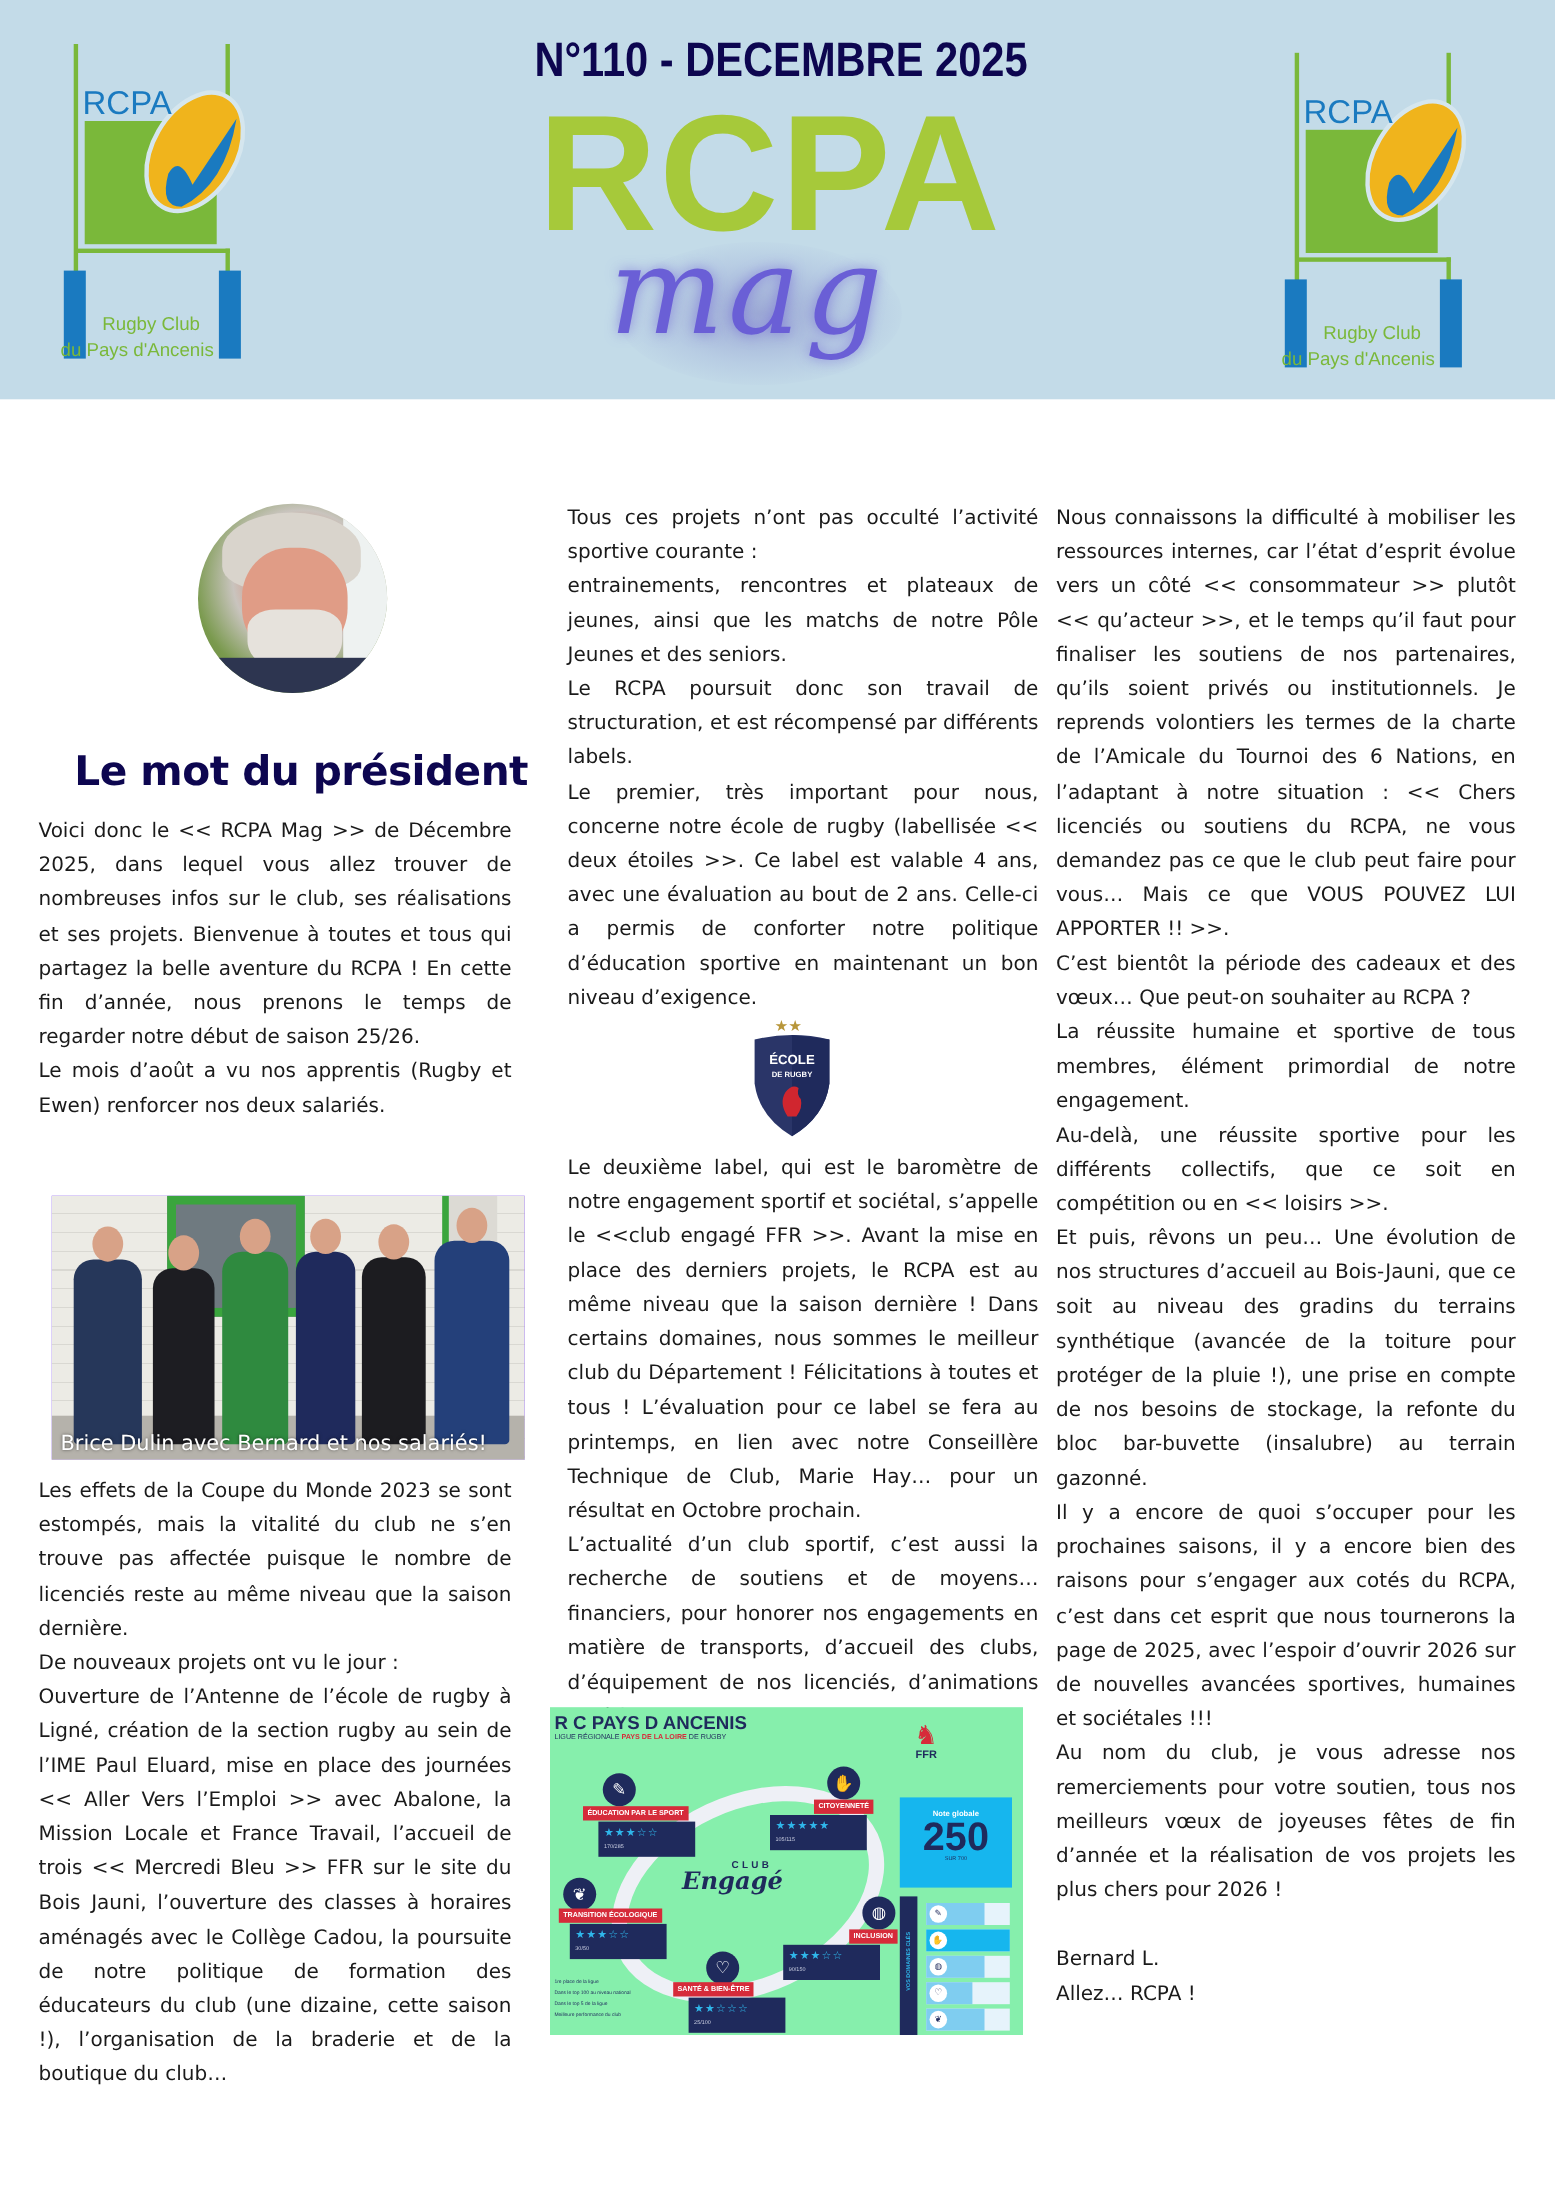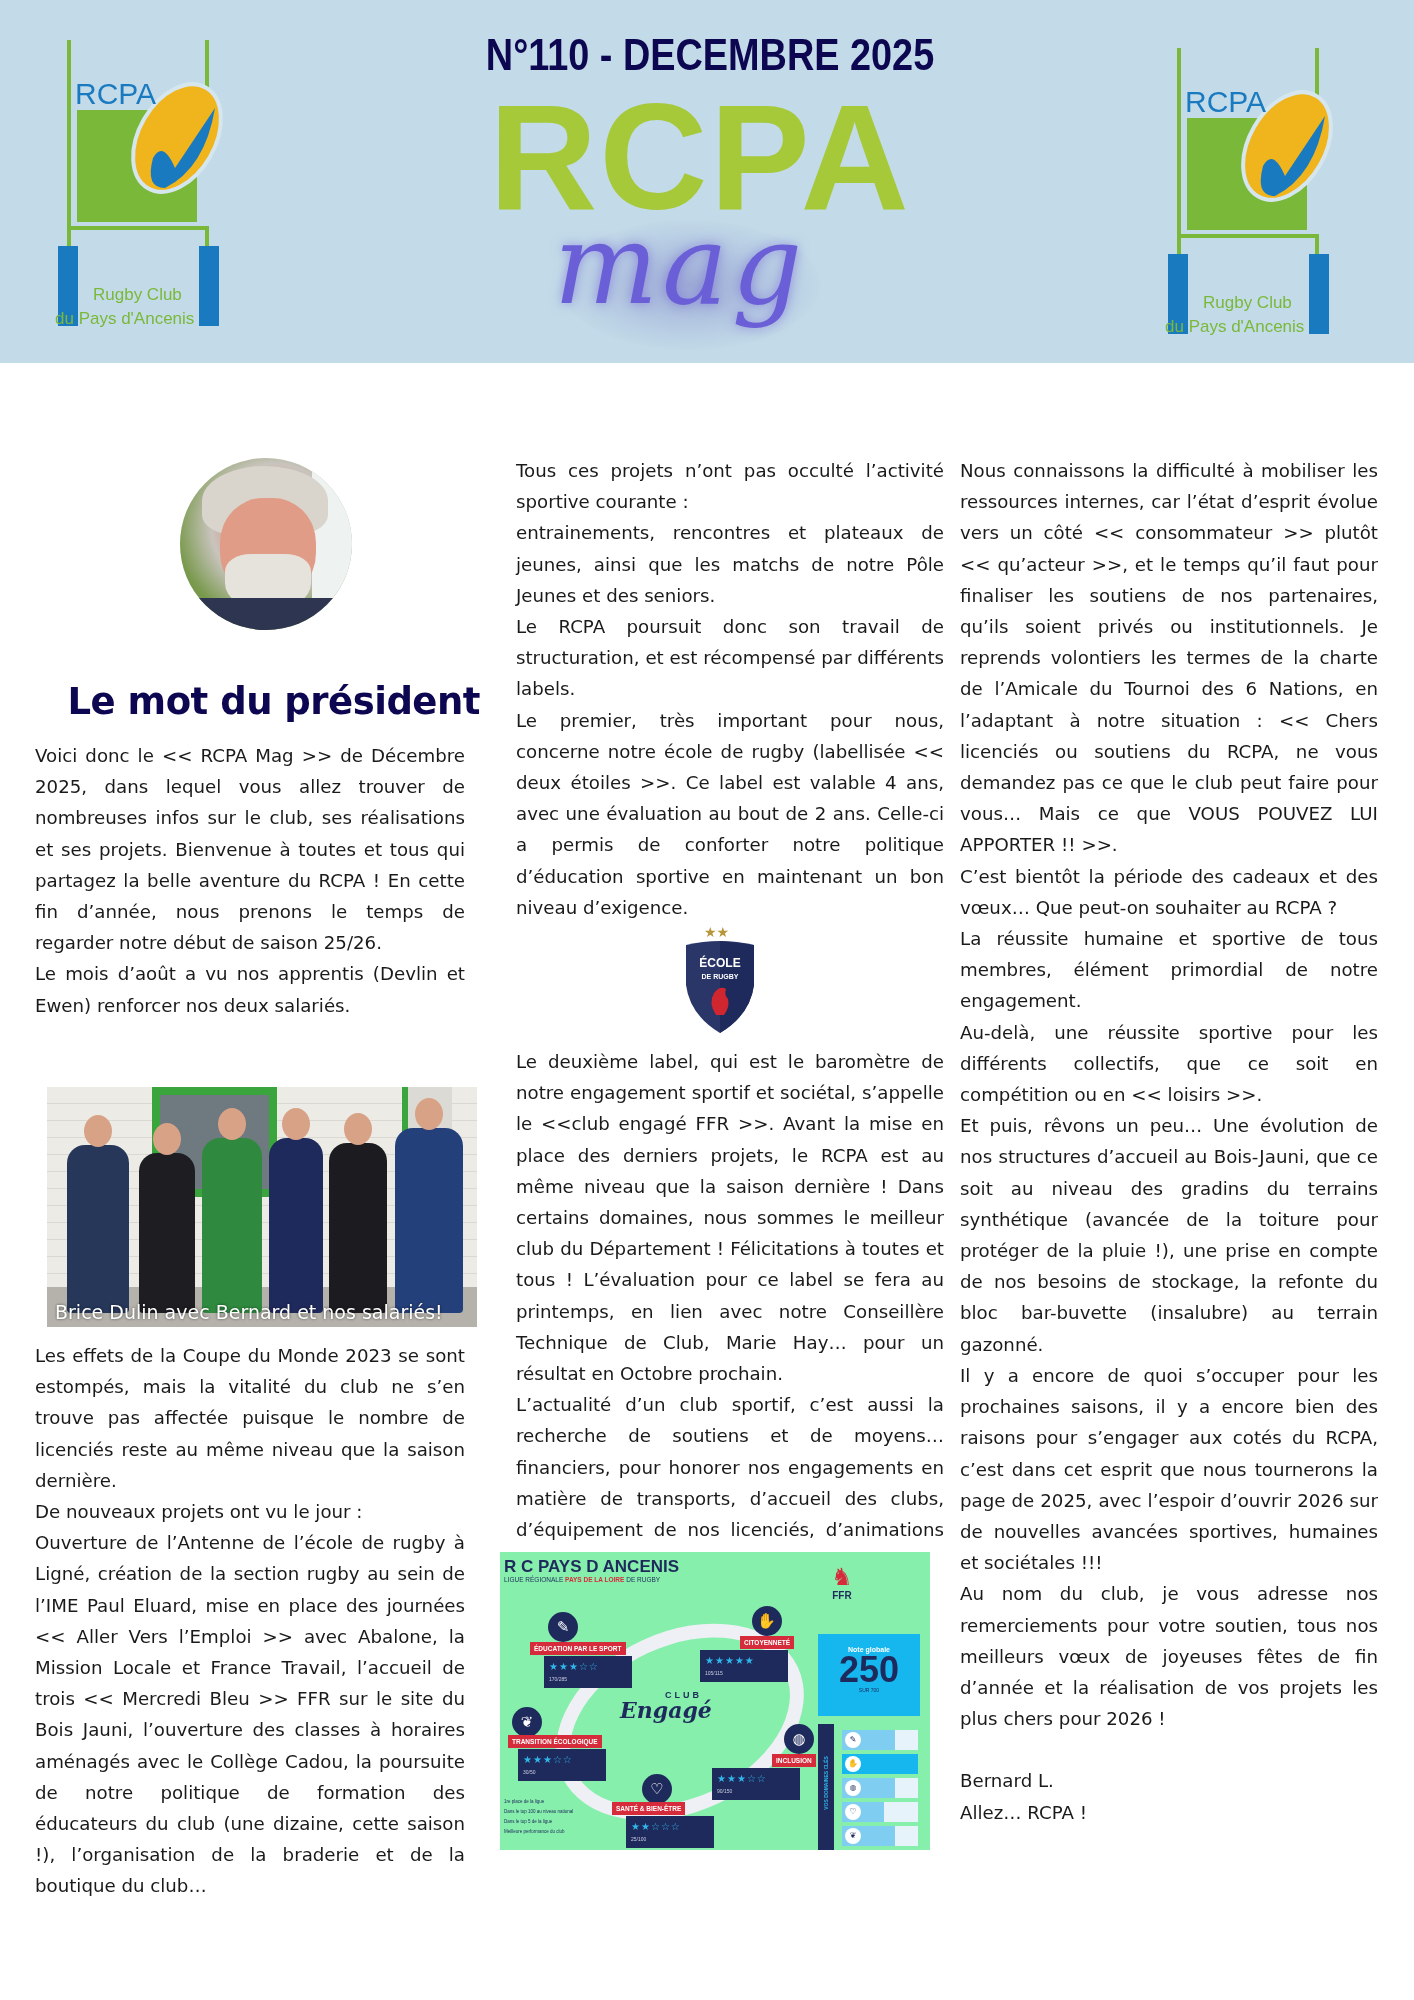--- a/index.html
+++ b/index.html
@@ -136,21 +136,21 @@
   <div class="hair"></div>
   <div class="face"></div>
   <div class="beard"></div>
   <div class="jacket"></div>
 </div>
 
 <div class="section-title">Le mot du président</div>
 
 <div class="col col1" style="top:740px;">
   <p>Voici donc le &lt;&lt; RCPA Mag &gt;&gt; de Décembre 2025, dans lequel vous allez trouver de nombreuses infos sur le club, ses réalisations et ses projets. Bienvenue à toutes et tous qui partagez la belle aventure du RCPA ! En cette fin d’année, nous prenons le temps de regarder notre début de saison 25/26.</p>
-  <p>Le mois d’août a vu nos apprentis (Devlin et Ewen) renforcer nos deux salariés.</p>
+  <p>Le mois d’août a vu nos apprentis (Rugby et Ewen) renforcer nos deux salariés.</p>
 </div>
 
 <div class="photo">
   <div class="wall"></div>
   <div class="window"></div>
   <div class="window2"></div>
   <div class="ground"></div>
   <div class="person" style="left:20px;width:62px;height:168px;background:#26375a;">
       <div class="head"></div>
     </div>

